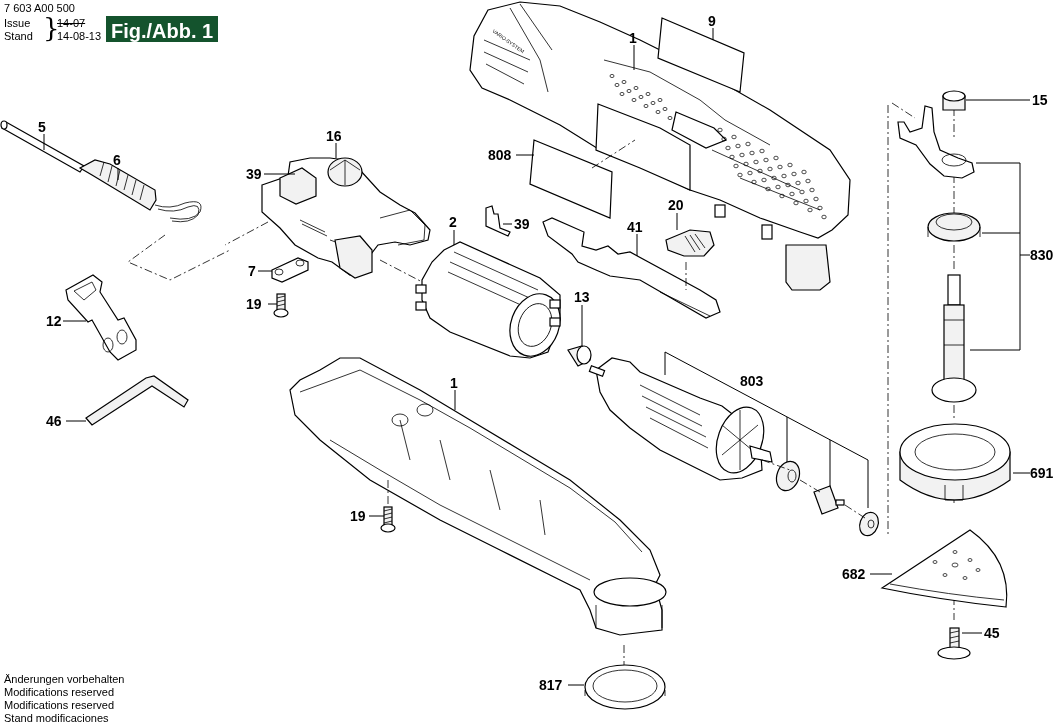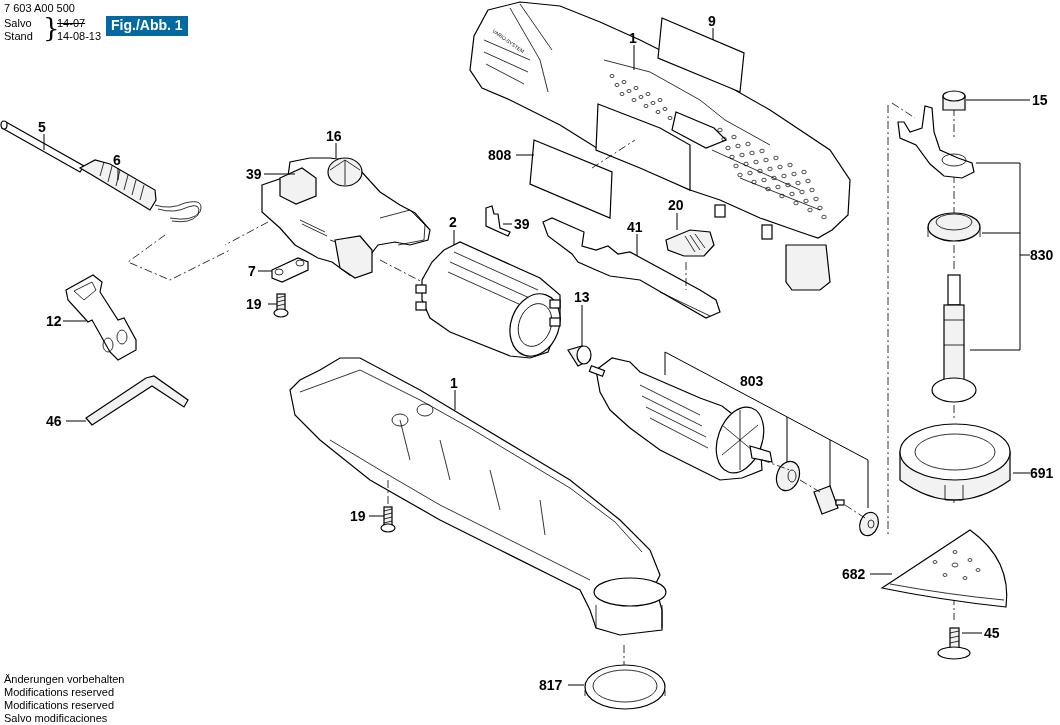--- a/index.html
+++ b/index.html
@@ -5,38 +5,38 @@
   html, body { margin:0; padding:0; background:#ffffff; }
   body { width:1060px; height:725px; position:relative; overflow:hidden;
          font-family:"Liberation Sans", sans-serif; color:#000; }
   .hdr { position:absolute; font-size:11px; line-height:13px; }
   #docnum { left:4px; top:2px; }
   #stand  { left:4px; top:17px; }
   #issue  { left:4px; top:30px; }
   #brace  { left:43px; top:14px; font-size:26px; line-height:28px; font-family:"DejaVu Serif", serif; }
   #old-date { left:57px; top:17px; text-decoration:line-through;text-align:center; }
   #new-date { left:57px; top:30px; }
-  #figbox { position:absolute; left:106px; top:16px; background:#0369a1; color:#fff;
-            font-weight:bold; font-size:14px; padding:1px 5px 2px 5px; line-height:17px; }
+  #figbox { position:absolute; left:106px; top:16px; background:#14532d; color:#fff;
+            font-weight:bold; font-size:20px; padding:7px 5px 2px 5px; line-height:17px; }
   #footer { position:absolute; left:4px; top:673px; font-size:11px; line-height:13px; }
   #footer div { white-space:nowrap; }
   svg#diagram { position:absolute; left:0; top:0; }
   .part { fill:#fff; stroke:#000; stroke-width:1.2; }
   .part-g { fill:#f2f2f2; stroke:#000; stroke-width:1.2; }
   .thin { fill:none; stroke:#000; stroke-width:0.8; }
   .lead { stroke:#000; stroke-width:1; fill:none; }
   .dash { stroke:#000; stroke-width:0.8; fill:none; stroke-dasharray:8 3 2 3; }
   .lbl { font-family:"Liberation Sans", sans-serif; font-weight:bold; font-size:14px; fill:#000; }
   .dot { fill:none; stroke:#000; stroke-width:0.7; }
 </style>
 </head>
 <body>
 
 <div class="hdr" id="docnum">7 603 A00 500</div>
-<div class="hdr" id="stand">Salvo</div>
+<div class="hdr" id="stand">Issue</div>
 <div class="hdr" id="issue">Stand</div>
 <div class="hdr" id="brace">}</div>
 <div class="hdr" id="old-date">14-07</div>
 <div class="hdr" id="new-date">14-08-13</div>
 <div id="figbox">Fig./Abb. 1</div>
 
 <svg id="diagram" width="1060" height="725" viewBox="0 0 1060 725">
 
   <g>
     <path class="part" d="M2,128 L80,172 L84,166 L6,122 Z"></path>
@@ -347,14 +347,14 @@
     <ellipse class="part" cx="954" cy="653" rx="16" ry="6"></ellipse>
   </g>
   <line class="lead" x1="962" y1="633" x2="982" y2="633"></line>
   <text class="lbl" x="984" y="638">45</text>
 </svg>
 
 <div id="footer">
   <div>Änderungen vorbehalten</div>
   <div>Modifications reserved</div>
   <div>Modifications reserved</div>
-  <div>Salvo modificaciones</div>
+  <div>Stand modificaciones</div>
 </div>
 
 </body></html>

